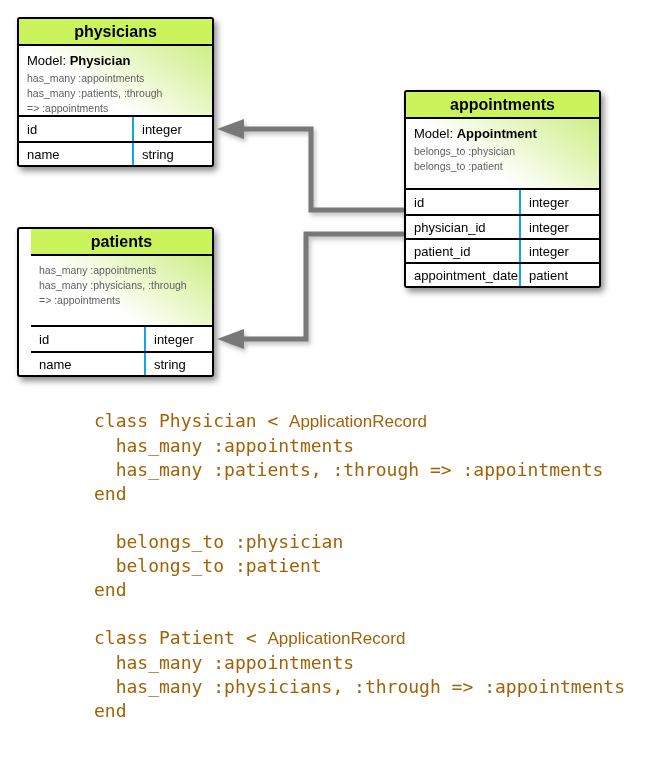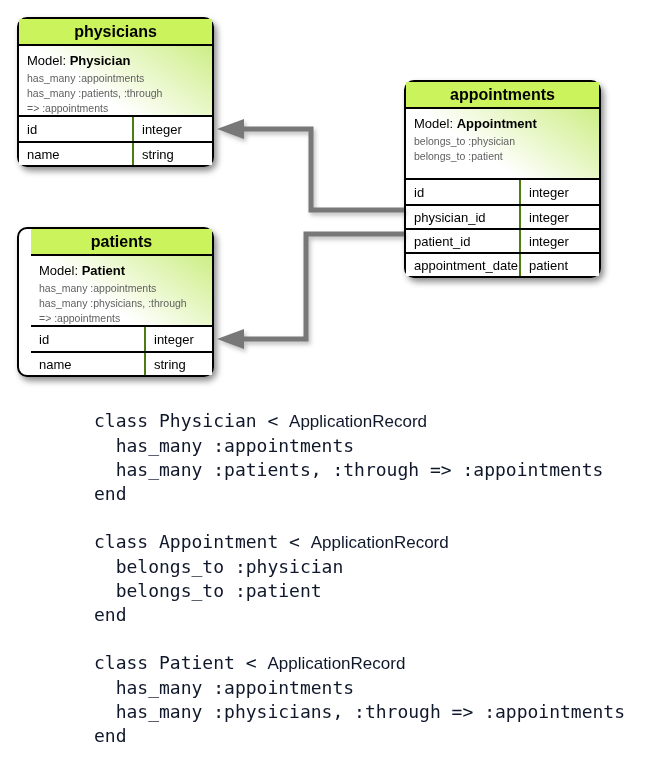--- a/index.html
+++ b/index.html
@@ -5,25 +5,25 @@
   * { margin: 0; padding: 0; box-sizing: border-box; }
   html, body { width: 657px; height: 778px; background: #ffffff; overflow: hidden; }
   body { position: relative; font-family: "Liberation Sans", sans-serif; color: #000; }
 
   
   .db-table {
     position: absolute;
     width: 197px;
     background: #fff;
     border: 2px solid #000;
-    border-radius: 10px;
+    border-radius: 3px;
     box-shadow: 3px 4px 6px rgba(0,0,0,0.45);
   }
   #t-physicians   { left: 17px;  top: 17px;  }
-  #t-appointments { left: 404px; top: 80px;  }
+  #t-appointments { left: 404px; top: 90px;  }
   #t-patients     { left: 17px;  top: 227px; padding-left: 12px; }
 
   .tbl-header {
     height: 27px;
     background: var(--header-green, #cbf35c);
     border-bottom: 2px solid #000;
     display: flex; align-items: center; justify-content: center;
     font-size: 16px; font-weight: bold;
     border-radius: 1px 1px 0 0;
   }
@@ -39,39 +39,39 @@
   .assoc-line {
     font-size: 10.5px;
     line-height: 15px;
     color: var(--assoc-text, #5f5f5f);
     white-space: nowrap;
   }
   .row { display: flex; height: 24px; background: #fff; }
   .row + .row { border-top: 2px solid #000; }
   .cell { display: flex; align-items: center; padding-left: 8px; font-size: 13px; white-space: nowrap; }
   .cell.name { flex: 0 0 113px; }
-  .cell.type { flex: 1 1 auto; border-left: 2px solid #4d7c0f; }
+  .cell.type { flex: 1 1 auto; border-left: 2px solid #0ea5e9; }
 
   
   #arrows {
     position: absolute; left: 0; top: 0;
     pointer-events: none;
     filter: drop-shadow(2px 3px 2px rgba(0,0,0,0.25));
   }
   #arrows polyline { fill: none; stroke: var(--arrow-gray, #787878); stroke-width: 5; }
   #arrows polygon  { fill: var(--arrow-gray, #787878); stroke: none; }
 
   
   .code {
     position: absolute;
     left: 94px; top: 409px;
     font-family: "DejaVu Sans Mono", monospace;
     font-size: 18px;
     line-height: 24px;
-    color: #0f172a;
+    color: #a16207;
   }
   .code-block { margin-bottom: 24px; }
   .code-line { white-space: pre; }
   .code-line .sans { font-family: "Liberation Sans", sans-serif; font-size: 17px; }
 </style>
 </head>
 <body>
 
 <div class="db-table" id="t-physicians">
   <div class="tbl-header">physicians</div>
@@ -120,21 +120,20 @@
       <div class="row">
         <div class="cell name">appointment_date</div>
         <div class="cell type">patient</div>
       </div>
     </div>
 </div>
 
 <div class="db-table" id="t-patients">
   <div class="tbl-header">patients</div>
   <div class="tbl-model">
-    <div class="model-line"><span>Model:</span> <b>Patient</b></div>
     <div>
         <div class="assoc-line">has_many :appointments</div>
         <div class="assoc-line">has_many :physicians, :through</div>
         <div class="assoc-line">=&gt; :appointments</div>
       </div>
   </div>
   <div class="tbl-rows">
       <div class="row">
         <div class="cell name">id</div>
         <div class="cell type">integer</div>
@@ -158,21 +157,20 @@
 </svg>
 
 <div class="code" id="code-listing">
     <div class="code-block">
       <div class="code-line">class Physician &lt; <span class="sans">ApplicationRecord</span></div>
       <div class="code-line">  has_many :appointments</div>
       <div class="code-line">  has_many :patients, :through =&gt; :appointments</div>
       <div class="code-line">end</div>
     </div>
     <div class="code-block">
-      <div class="code-line">class Appointment &lt; <span class="sans">ApplicationRecord</span></div>
       <div class="code-line">  belongs_to :physician</div>
       <div class="code-line">  belongs_to :patient</div>
       <div class="code-line">end</div>
     </div>
     <div class="code-block">
       <div class="code-line">class Patient &lt; <span class="sans">ApplicationRecord</span></div>
       <div class="code-line">  has_many :appointments</div>
       <div class="code-line">  has_many :physicians, :through =&gt; :appointments</div>
       <div class="code-line">end</div>
     </div>

